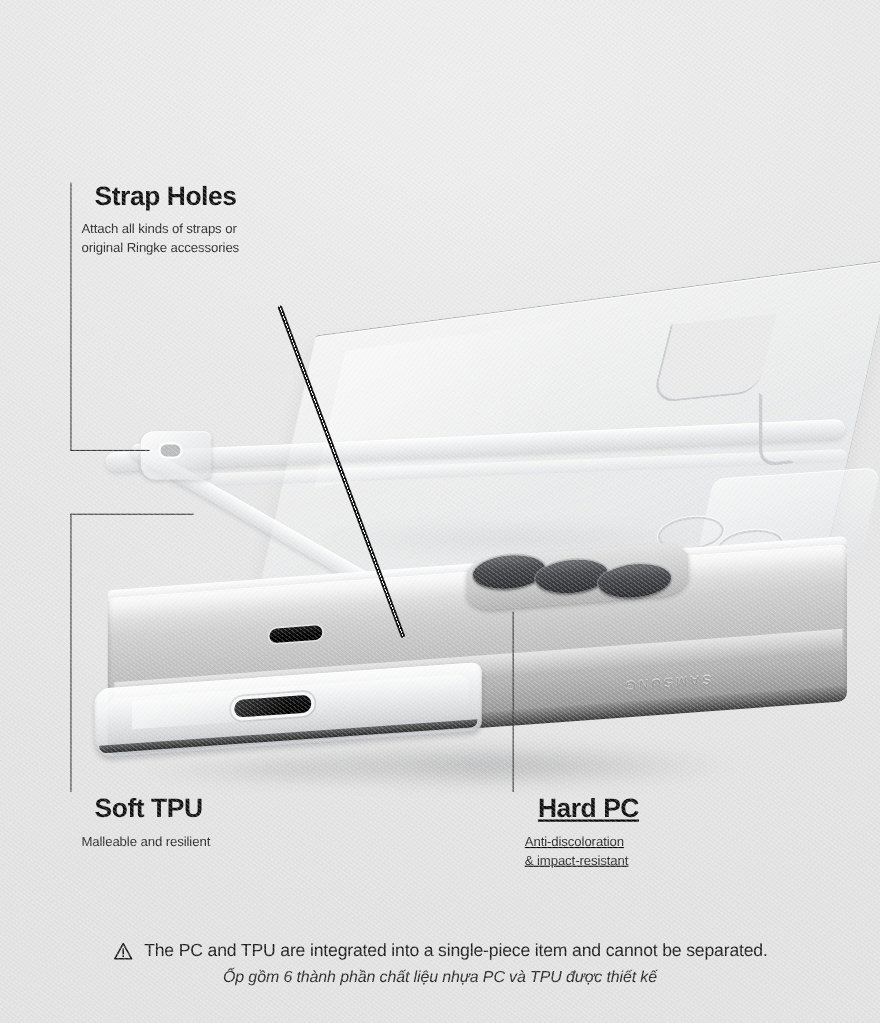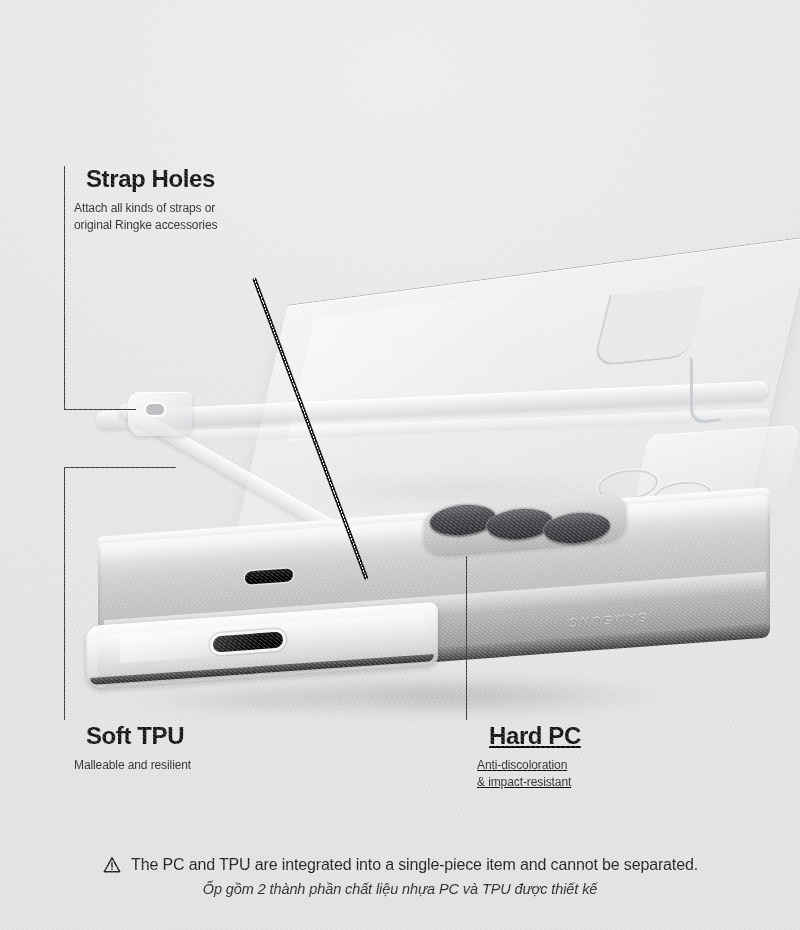--- a/index.html
+++ b/index.html
@@ -341,17 +341,17 @@
   <div id="note-en">
     <svg id="warn-icon" width="20" height="20" viewBox="0 0 24 24" fill="none">
       <path d="M12 3.4 L21.2 20 H2.8 Z" stroke="#1d1d1d" stroke-width="1.7" stroke-linejoin="round" fill="none"></path>
       <line x1="12" y1="9.2" x2="12" y2="14.6" stroke="#1d1d1d" stroke-width="1.7" stroke-linecap="round"></line>
       <circle cx="12" cy="17.2" r="1" fill="#1d1d1d"></circle>
     </svg>
     <span>The PC and TPU are integrated into a single-piece item and cannot be separated.</span>
   </div>
 
   <div id="note-vi">
-    <div>Ốp gồm 2 thành phần chất liệu nhựa PC và TPU được thiết kế</div>
+    <div>Ốp gồm 6 thành phần chất liệu nhựa PC và TPU được thiết kế</div>
   </div>
 
   <div id="grain"></div>
 </div>
 
 </body></html>

